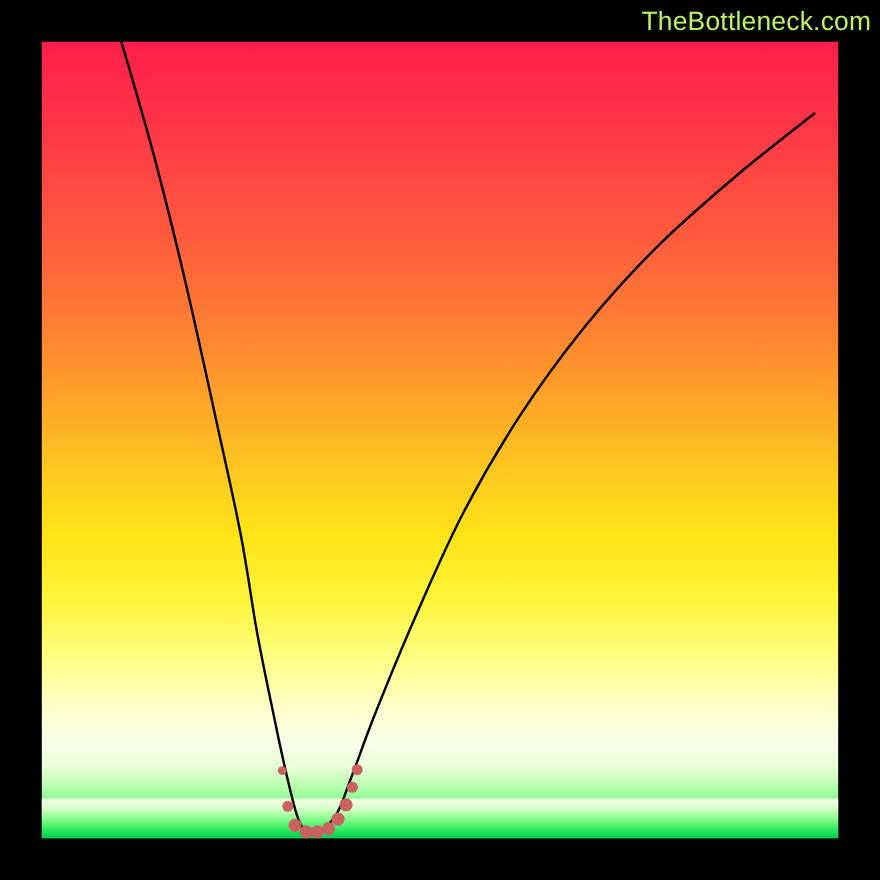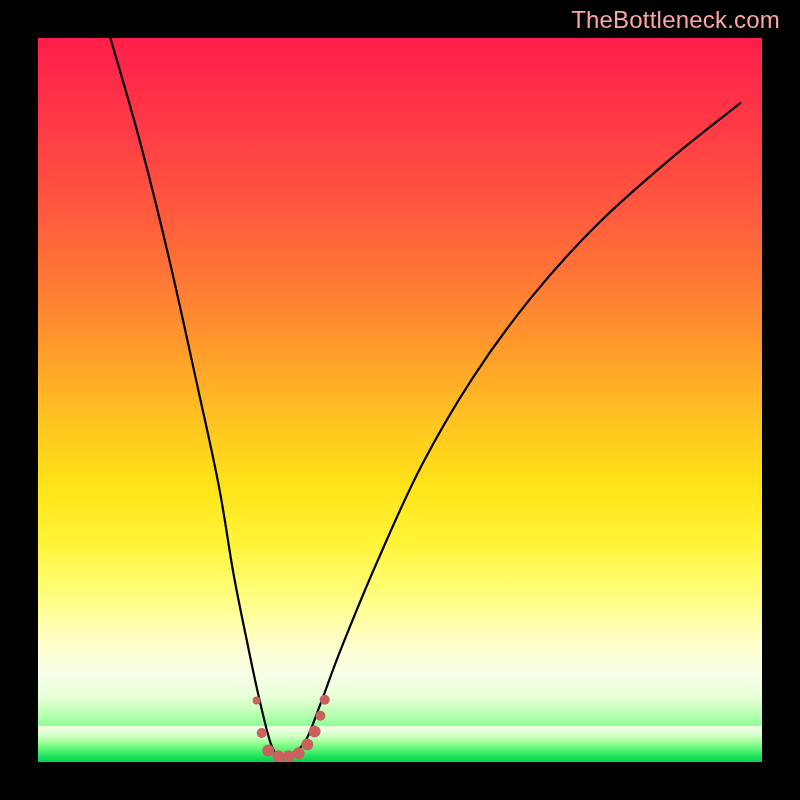--- a/index.html
+++ b/index.html
@@ -58,22 +58,22 @@
       #d6ffca 25%,
       #9dff9a 45%,
       #5cf574 65%,
       #23e55e 82%,
       #00d052 100%
     );
   }
   .watermark {
     position: absolute;
     top: 6px;
-    right: 20px;
-    color: #fca5a5;
+    right: 8px;
+    color: #bef264;
     font-size: 24px;
     font-weight: 500;
     letter-spacing: 0.2px;
     user-select: none;
   }
   svg.curve-layer {
     position: absolute;
     top: 0;
     left: 0;
     width: 724px;

